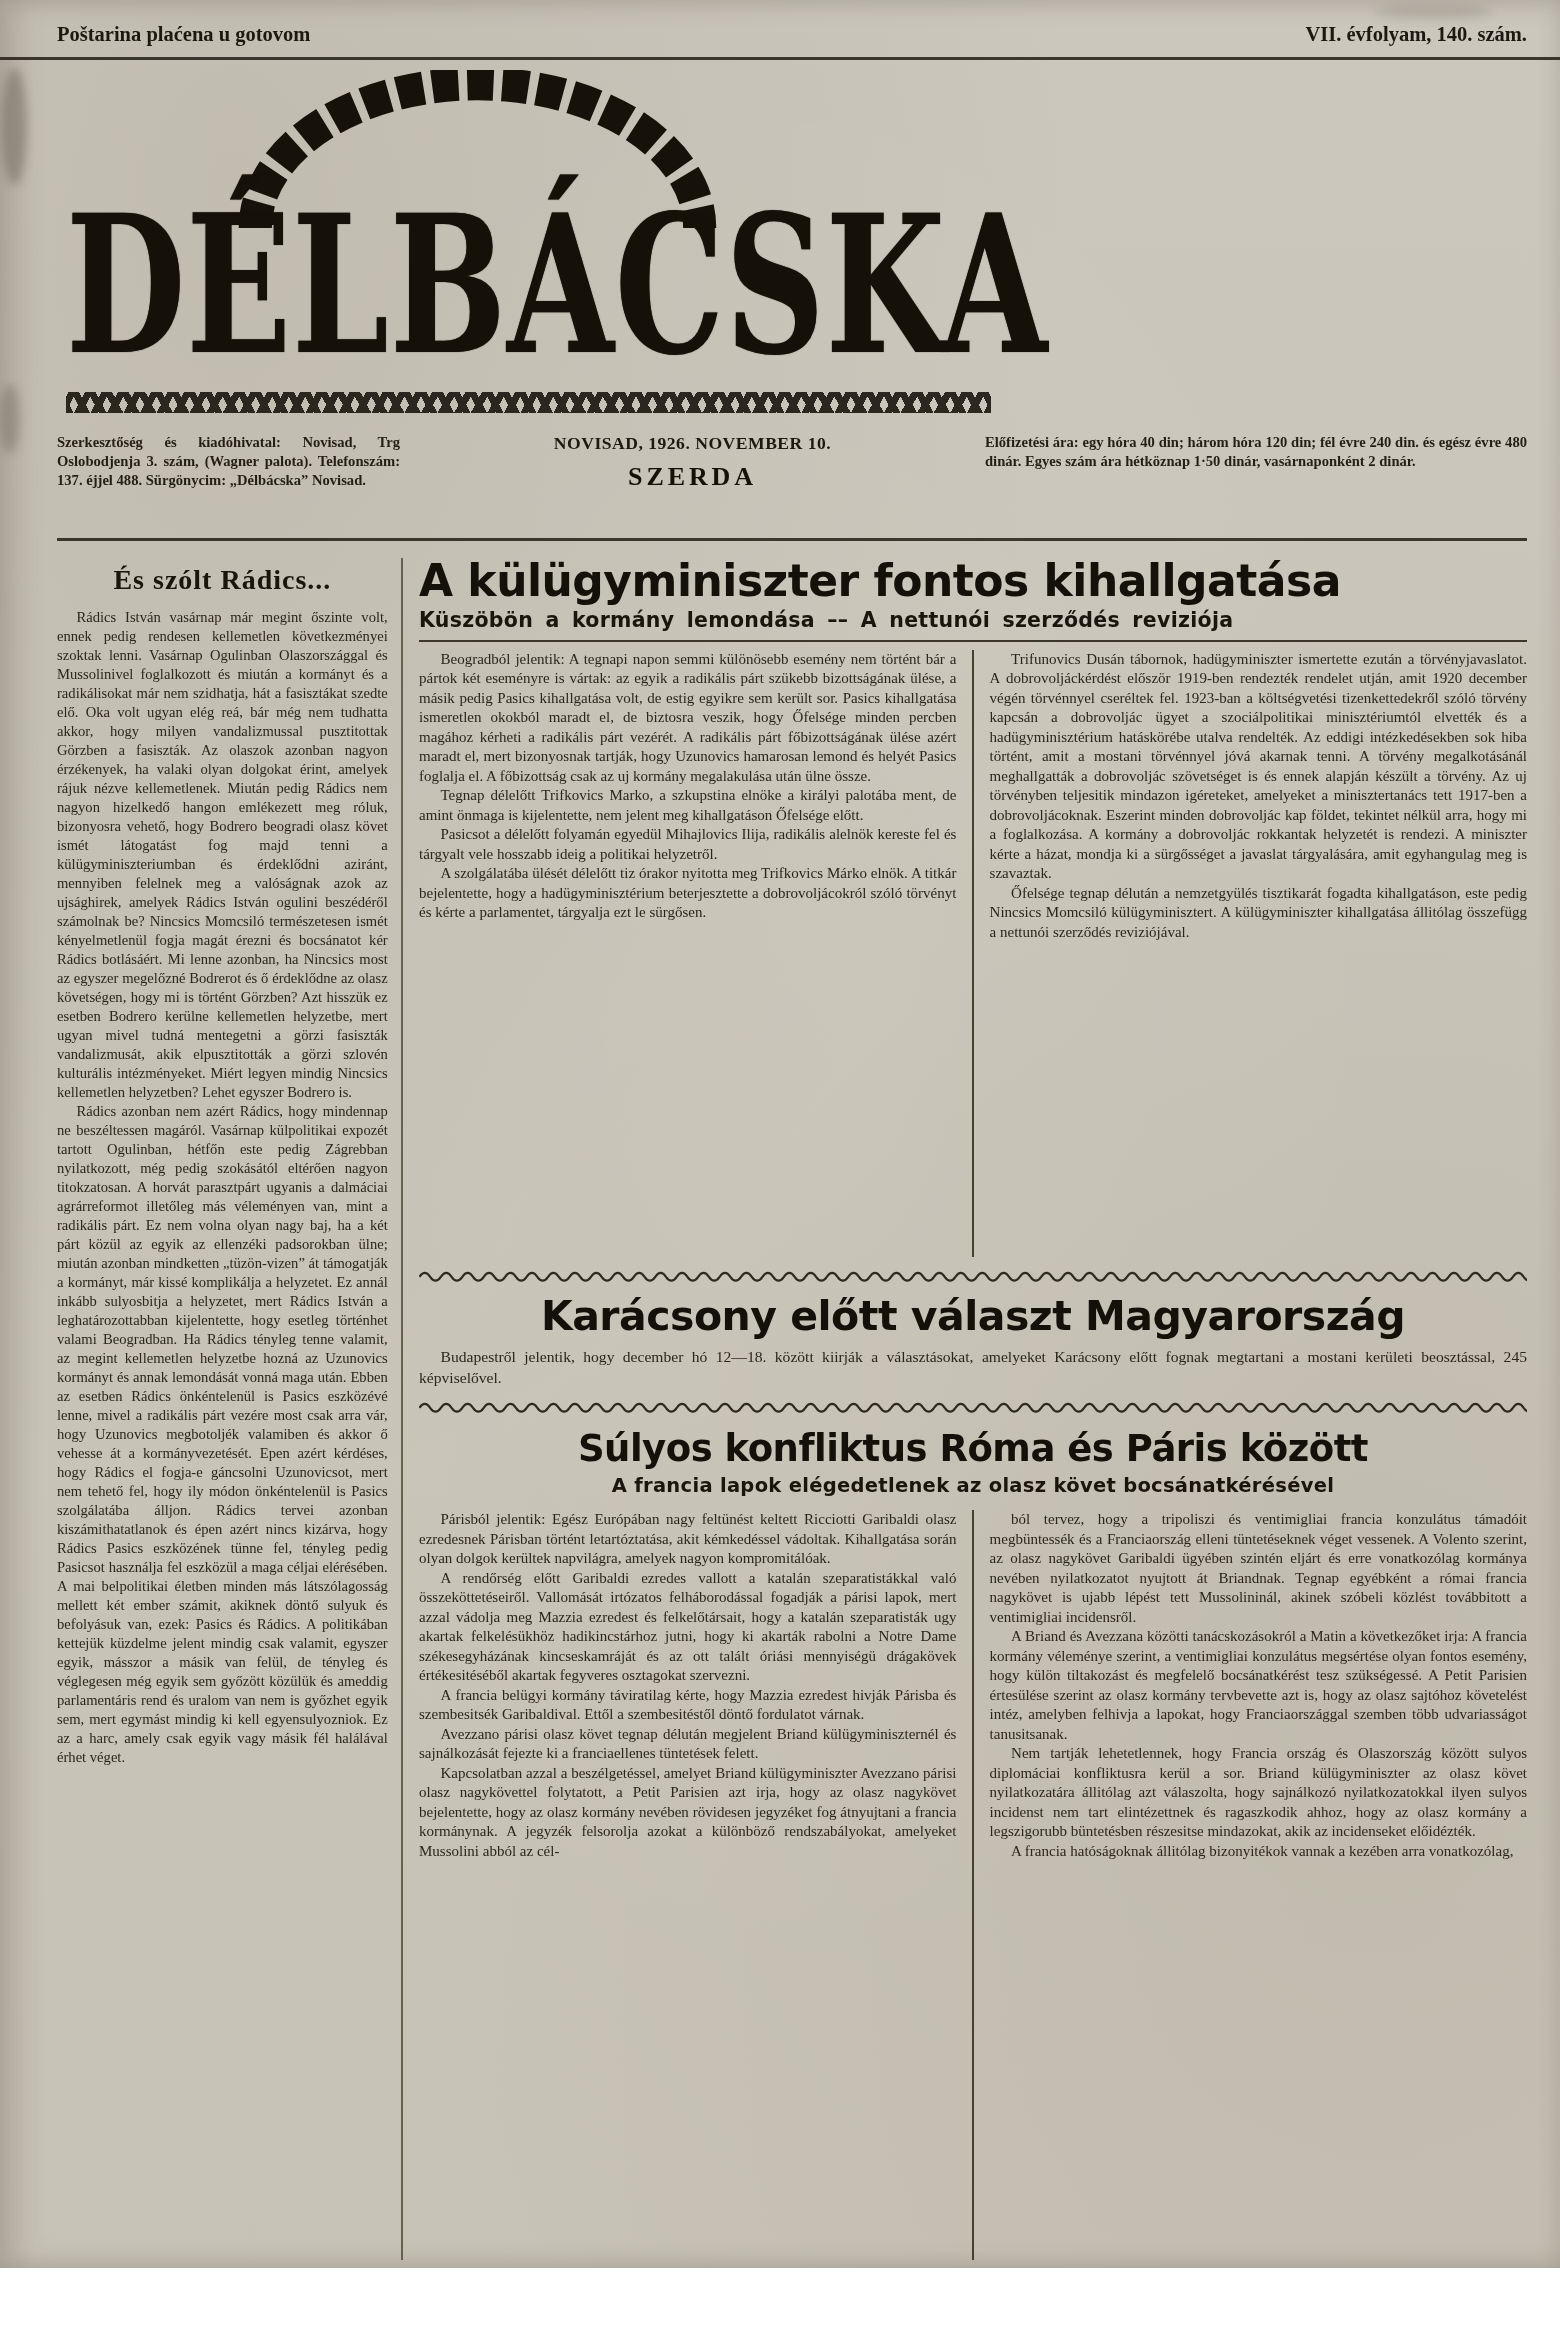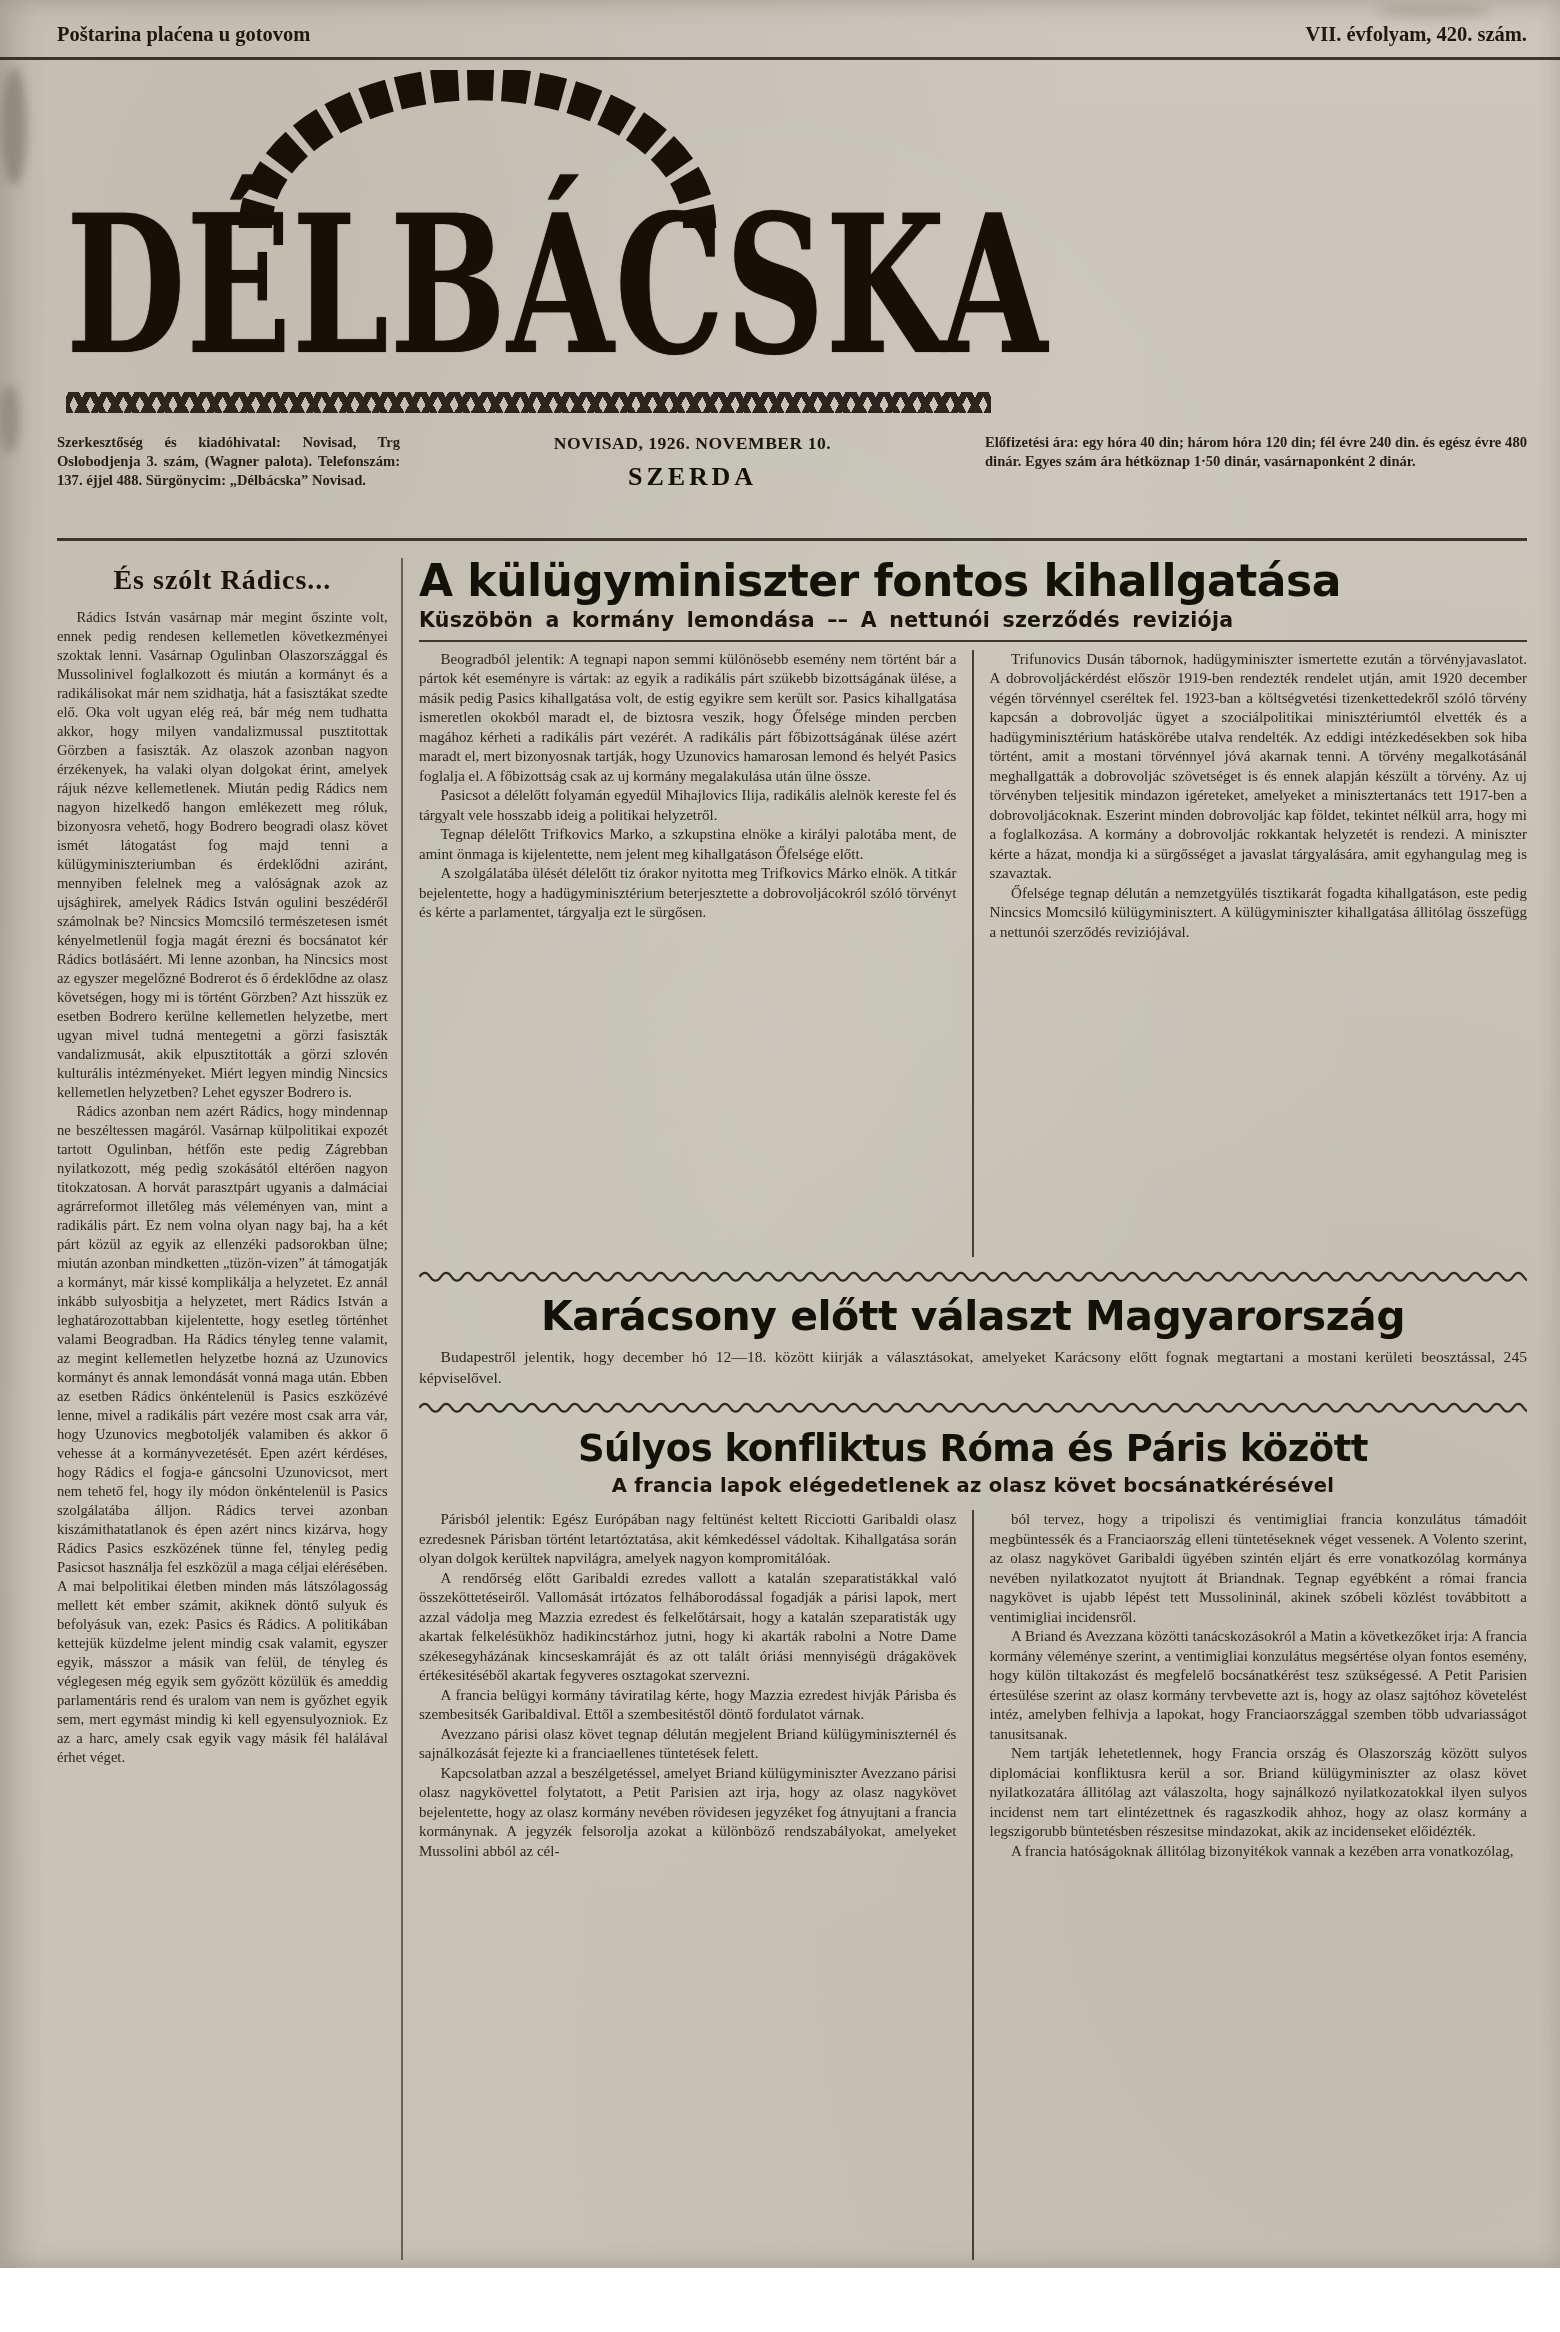--- a/index.html
+++ b/index.html
@@ -118,21 +118,21 @@
 <body>
 
 <div class="page">
 
   <div class="smudge s1"></div>
   <div class="smudge s2"></div>
   <div class="smudge s3"></div>
 
   <div class="topbar">
     <span>Poštarina plaćena u gotovom</span>
-    <span>VII. évfolyam, 420. szám.</span>
+    <span>VII. évfolyam, 140. szám.</span>
   </div>
   <div class="toprule"></div>
 
   <div class="masthead">
     <svg class="arch" width="499" height="164" viewBox="0 0 512 168">
       <path d="M28,162 A 228 148 0 0 1 484,162" fill="none" stroke="#171209" stroke-width="34" stroke-dasharray="27 9"></path>
     </svg>
     <div class="masthead-title">DÉLBÁCSKA</div>
     <div class="zigzag"></div>
   </div>
@@ -161,22 +161,22 @@
     <div class="content-vrule"></div>
 
     <section class="col-right">
 
       <article class="art1">
         <h1 class="headline1">A külügyminiszter fontos kihallgatása</h1>
         <h3 class="subhead1">Küszöbön a kormány lemondása –– A nettunói szerződés reviziója</h3>
         <div class="twocol">
           <div class="tc-col first">
               <p class="para">Beogradból jelentik: A tegnapi napon semmi különösebb esemény nem történt bár a pártok két eseményre is vártak: az egyik a radikális párt szükebb bizottságának ülése, a másik pedig Pasics kihallgatása volt, de estig egyikre sem került sor. Pasics kihallgatása ismeretlen okokból maradt el, de biztosra veszik, hogy Őfelsége minden percben magához kérheti a radikális párt vezérét. A radikális párt főbizottságának ülése azért maradt el, mert bizonyosnak tartják, hogy Uzunovics hamarosan lemond és helyét Pasics foglalja el. A főbizottság csak az uj kormány megalakulása után ülne össze.</p>
+              <p class="para">Tegnap délelőtt Trifkovics Marko, a szkupstina elnöke a királyi palotába ment, de amint önmaga is kijelentette, nem jelent meg kihallgatáson Őfelsége előtt.</p>
               <p class="para">Pasicsot a délelőtt folyamán egyedül Mihajlovics Ilija, radikális alelnök kereste fel és tárgyalt vele hosszabb ideig a politikai helyzetről.</p>
-              <p class="para">Tegnap délelőtt Trifkovics Marko, a szkupstina elnöke a királyi palotába ment, de amint önmaga is kijelentette, nem jelent meg kihallgatáson Őfelsége előtt.</p>
               <p class="para">A szolgálatába ülését délelőtt tiz órakor nyitotta meg Trifkovics Márko elnök. A titkár bejelentette, hogy a hadügyminisztérium beterjesztette a dobrovoljácokról szóló törvényt és kérte a parlamentet, tárgyalja ezt le sürgősen.</p>
             </div>
           <div class="tc-col second">
               <p class="para">Trifunovics Dusán tábornok, hadügyminiszter ismertette ezután a törvényjavaslatot. A dobrovoljáckérdést először 1919-ben rendezték rendelet utján, amit 1920 december végén törvénnyel cseréltek fel. 1923-ban a költségvetési tizenkettedekről szóló törvény kapcsán a dobrovoljác ügyet a szociálpolitikai minisztériumtól elvették és a hadügyminisztérium hatáskörébe utalva rendelték. Az eddigi intézkedésekben sok hiba történt, amit a mostani törvénnyel jóvá akarnak tenni. A törvény megalkotásánál meghallgatták a dobrovoljác szövetséget is és ennek alapján készült a törvény. Az uj törvényben teljesitik mindazon igéreteket, amelyeket a minisztertanács tett 1917-ben a dobrovoljácoknak. Eszerint minden dobrovoljác kap földet, tekintet nélkül arra, hogy mi a foglalkozása. A kormány a dobrovoljác rokkantak helyzetét is rendezi. A miniszter kérte a házat, mondja ki a sürgősséget a javaslat tárgyalására, amit egyhangulag meg is szavaztak.</p>
               <p class="para">Őfelsége tegnap délután a nemzetgyülés tisztikarát fogadta kihallgatáson, este pedig Nincsics Momcsiló külügyminisztert. A külügyminiszter kihallgatása állitólag összefügg a nettunói szerződés reviziójával.</p>
             </div>
         </div>
       </article>
 
       <div class="squiggle-wrap">

